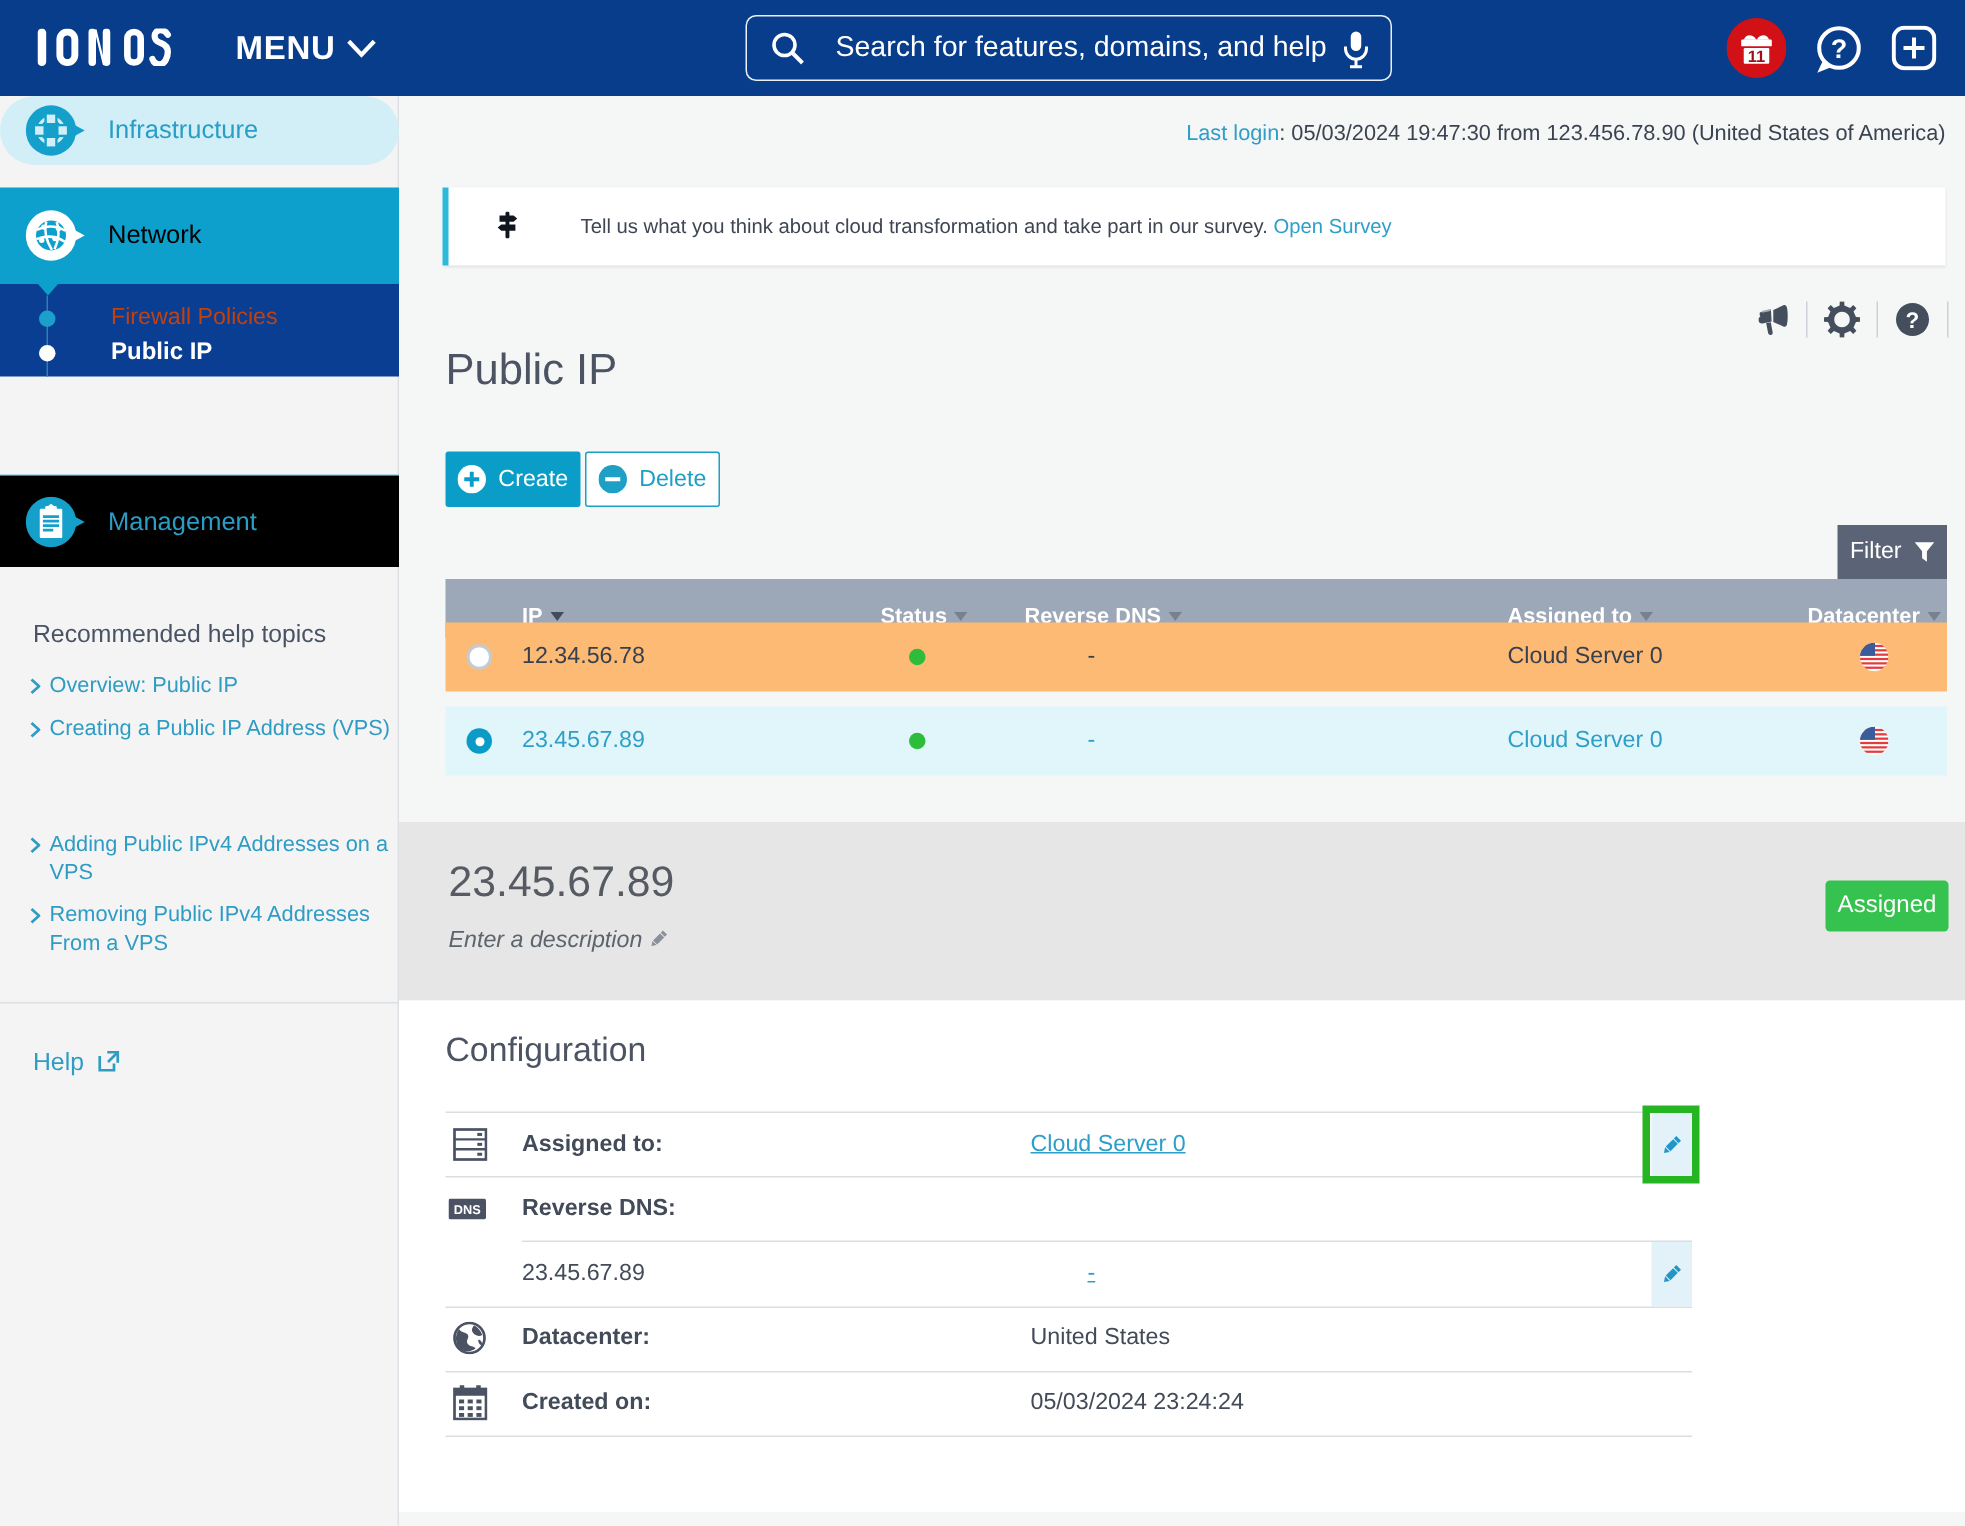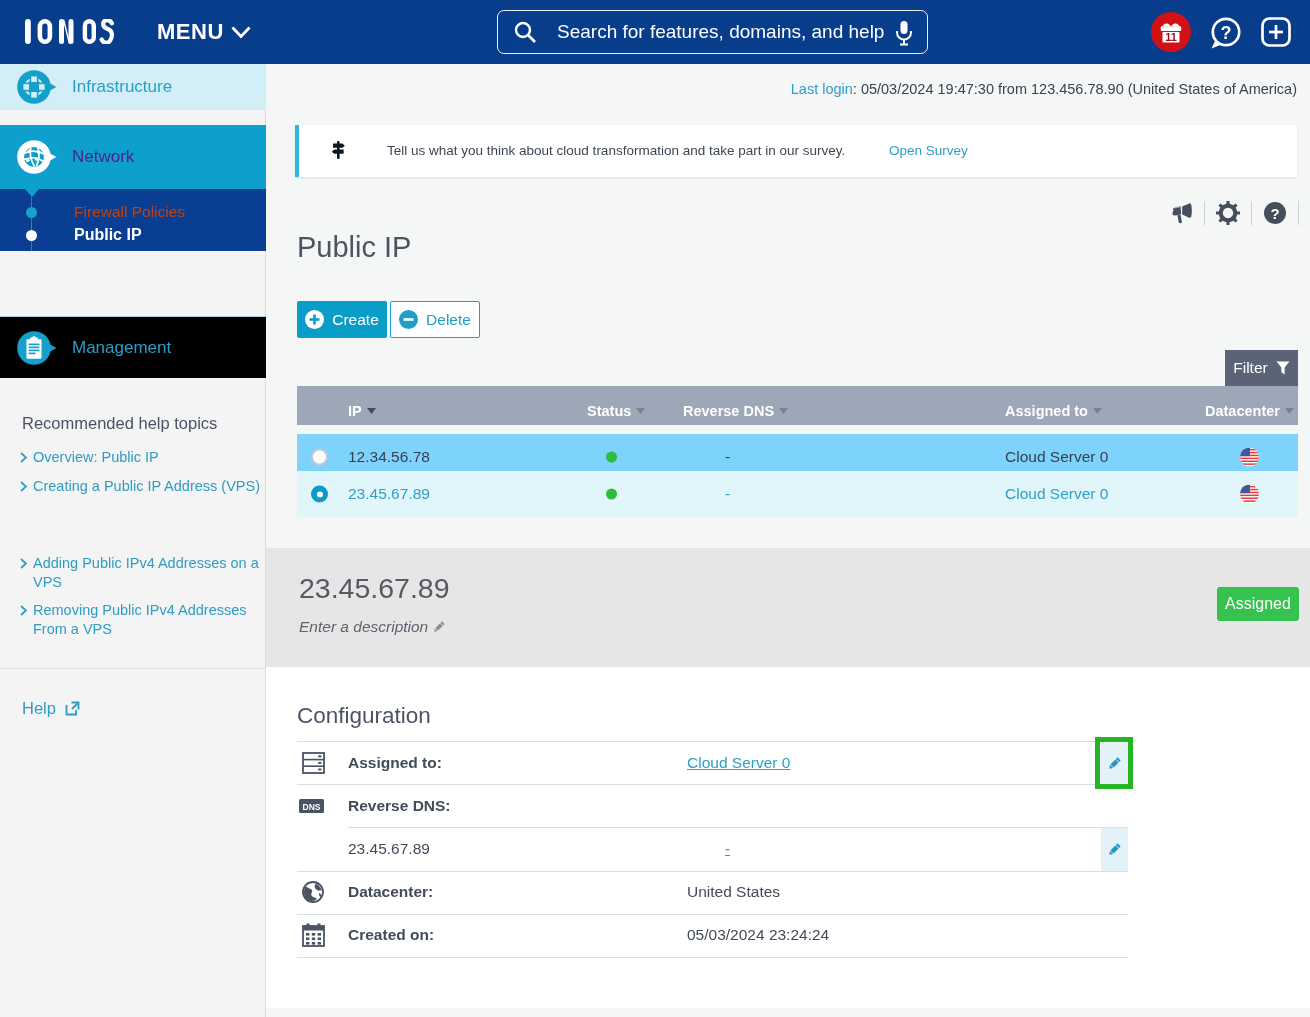--- a/index.html
+++ b/index.html
@@ -10,23 +10,23 @@
 
 #topbar { position:absolute; left:0; top:0; width:1310px; height:64px; background:#083d8c; }
 #menu { position:absolute; left:141px; top:0; height:64px; display:flex; align-items:center; color:#fff; font-size:22px; font-weight:700; letter-spacing:0.5px;margin-left:16px; }
 #search { position:absolute; left:497px; top:10px; width:431px; height:44px; border:1px solid rgba(255,255,255,0.92); border-radius:7px; display:flex; align-items:center; color:#fff; }
 #search .ph { font-size:19px; margin-left:20px; }
 
 
 #sidebar { position:absolute; left:0; top:64px; width:266px; height:953px; background:#f4f4f5; border-right:1px solid #dcdfe3; }
 .sitem { position:absolute; left:0; width:266px; }
 .sitem .lbl { position:absolute; left:72px; top:50%; transform:translateY(-50%); font-size:17px; color:#2a9dc7; }
-#it-infra { top:0px; height:46px; background:#d2eff8; }
+#it-infra { top:0px; height:46px; background:#d2eff8;border-radius:24px; }
 #it-net { top:61px; height:64px; background:#0da0cd; }
-#it-net .lbl { color:#4c1d95;text-align:center; }
+#it-net .lbl { color:#000000;text-align:center; }
 #submenu { top:125px; height:62px; background:#0a3e92; }
 #it-backup { top:187px; height:65px; background:#d2eff8; }
 #sdivider { top:252px; height:1px; background:#b2d8e6; width:266px; position:absolute; }
 #it-mgmt { top:253px; height:61px; background:#000000; }
 .badge { position:absolute; left:17px; top:50%; transform:translateY(-50%); }
 #notch { position:absolute; left:25px; top:125px; width:0; height:0; border-left:7px solid transparent; border-right:7px solid transparent; border-top:8px solid #0da0cd; }
 .subline { position:absolute; left:31px; top:133px; width:1px; height:54px; background:#2f7fae; }
 .bullet { position:absolute; left:26px; width:11px; height:11px; border-radius:50%; }
 .subtxt { position:absolute; left:74px; font-size:15.5px; }
 #helptitle { font-size:16.5px; color:#4a5364; font-weight:400; position:absolute; left:22px; top:350px; }
@@ -35,51 +35,51 @@
 .hlink .t { display:block; margin-left:13px; }
 #helpdivider { position:absolute; left:0; top:604px; width:266px; height:1px; background:#dcdfe3; }
 #helplink { position:absolute; left:22px; top:635px; color:#2f9cc3; font-size:16.5px; }
 
 
 #main { position:absolute; left:267px; top:64px; width:1043px; height:953px; background:#f5f6f6; }
 #lastlogin { position:absolute; right:13px; top:17px; font-size:14.5px; color:#3a4350; }
 #lastlogin a { color:#2e9ec7; text-decoration:none; }
 #banner { position:absolute; left:28px; top:61px; width:1002px; height:52px; background:#fff; border-left:4px solid #2cb9da; box-shadow:0 1px 2px rgba(0,0,0,0.1); }
 #banner .txt { position:absolute; left:88px; top:18px; font-size:13.5px; color:#3e4653; }
-#banner .txt a { color:#2d9fc8; text-decoration:none;margin-left:40px; }
+#banner .txt a { color:#2d9fc8; text-decoration:none; }
 #iconrow { position:absolute; right:11px; top:135px; height:28px; display:flex; align-items:center; }
 .vsep { display:inline-block; width:1px; height:24px; background:#ccd1d8; vertical-align:middle; margin:0 11px; }
 h1 { position:absolute; left:30px; top:167px; font-size:29px; font-weight:400; color:#4c5363; }
 .btn { position:absolute; top:237px; height:37px; font-size:15.5px; display:flex; align-items:center; justify-content:center; border-radius:2px; }
 #btn-create { left:30px; width:90px; background:#0a9dc8; color:#fff; }
 #btn-delete { left:123px; width:90px; background:#fff; border:1px solid #1d9fc6; color:#1d9fc6; }
 #btn-filter { position:absolute; left:958px; top:286px; width:73px; height:36px; background:#5b6476; color:#fff; font-size:15.5px; display:flex; align-items:center; justify-content:center; }
 
 
 #thead { position:absolute; left:30px; top:322px; width:1001px; height:39px; background:#9ca7b8; color:#fff; font-size:14.5px; font-weight:700; }
 .th { position:absolute; top:0; height:50px; display:flex; align-items:center; }
 .row { position:absolute; left:30px; width:1001px; height:46px; font-size:15.5px; }
-#row1 { top:370px; background:#7dd3fc; color:#39404d; }
+#row1 { top:351px; background:#fdba74; color:#39404d; }
 #row2 { top:407px; background:#e1f6fb; color:#2f9fc7; }
 .cell { position:absolute; top:50%; transform:translateY(-50%); }
 .dot { width:11px; height:11px; border-radius:50%; background:#2dbd3b; }
 .radio { width:17px; height:17px; border-radius:50%; background:#fff; border:2px solid #c3cbd4; }
 .radio.sel { border:none; background:#0a9cc7; }
 .radio.sel::after { content:""; position:absolute; left:5.5px; top:5.5px; width:6px; height:6px; border-radius:50%; background:#fff; }
 .arr { margin-left:5px; }
 
 
 #graypanel { position:absolute; left:-1px; top:484px; width:1044px; height:119px; background:#e6e6e6; }
 #graypanel .ip { position:absolute; left:33px; top:24px; font-size:28.5px; color:#565b63; }
 #graypanel .desc { position:absolute; left:33px; top:70px; font-size:15.5px; font-style:italic; color:#5d646e; }
 #assigned { position:absolute; left:951px; top:39px; width:82px; height:34px; background:#35c24f; border-radius:3px; color:#fff; font-size:16px; display:flex; align-items:center; justify-content:center; }
 
 
 #config { position:absolute; left:-1px; top:603px; width:1044px; height:341px; background:#fff; }
-#config h2 { position:absolute; left:31px; top:36px; font-size:22.5px; font-weight:400; color:#4c5363; }
+#config h2 { position:absolute; left:31px; top:20px; font-size:22.5px; font-weight:400; color:#4c5363; }
 .cline { position:absolute; height:1px; background:#dadde1; }
 .crow-label { position:absolute; left:82px; font-size:15.5px; font-weight:700; color:#434b59; }
 .crow-value { position:absolute; left:421px; font-size:15.5px; color:#434b59; }
 .crow-value a { color:#2d9fc8; text-decoration:underline; }
 .cicon { position:absolute; left:36px; }
 .pencilbtn { position:absolute; left:835px; width:27px; background:#e3f1f8; display:flex; align-items:center; justify-content:center; }
 #greenbox { position:absolute; left:829px; top:70px; width:38px; height:52px; border:5px solid #25b522; }
 </style>
 </head>
 <body>

